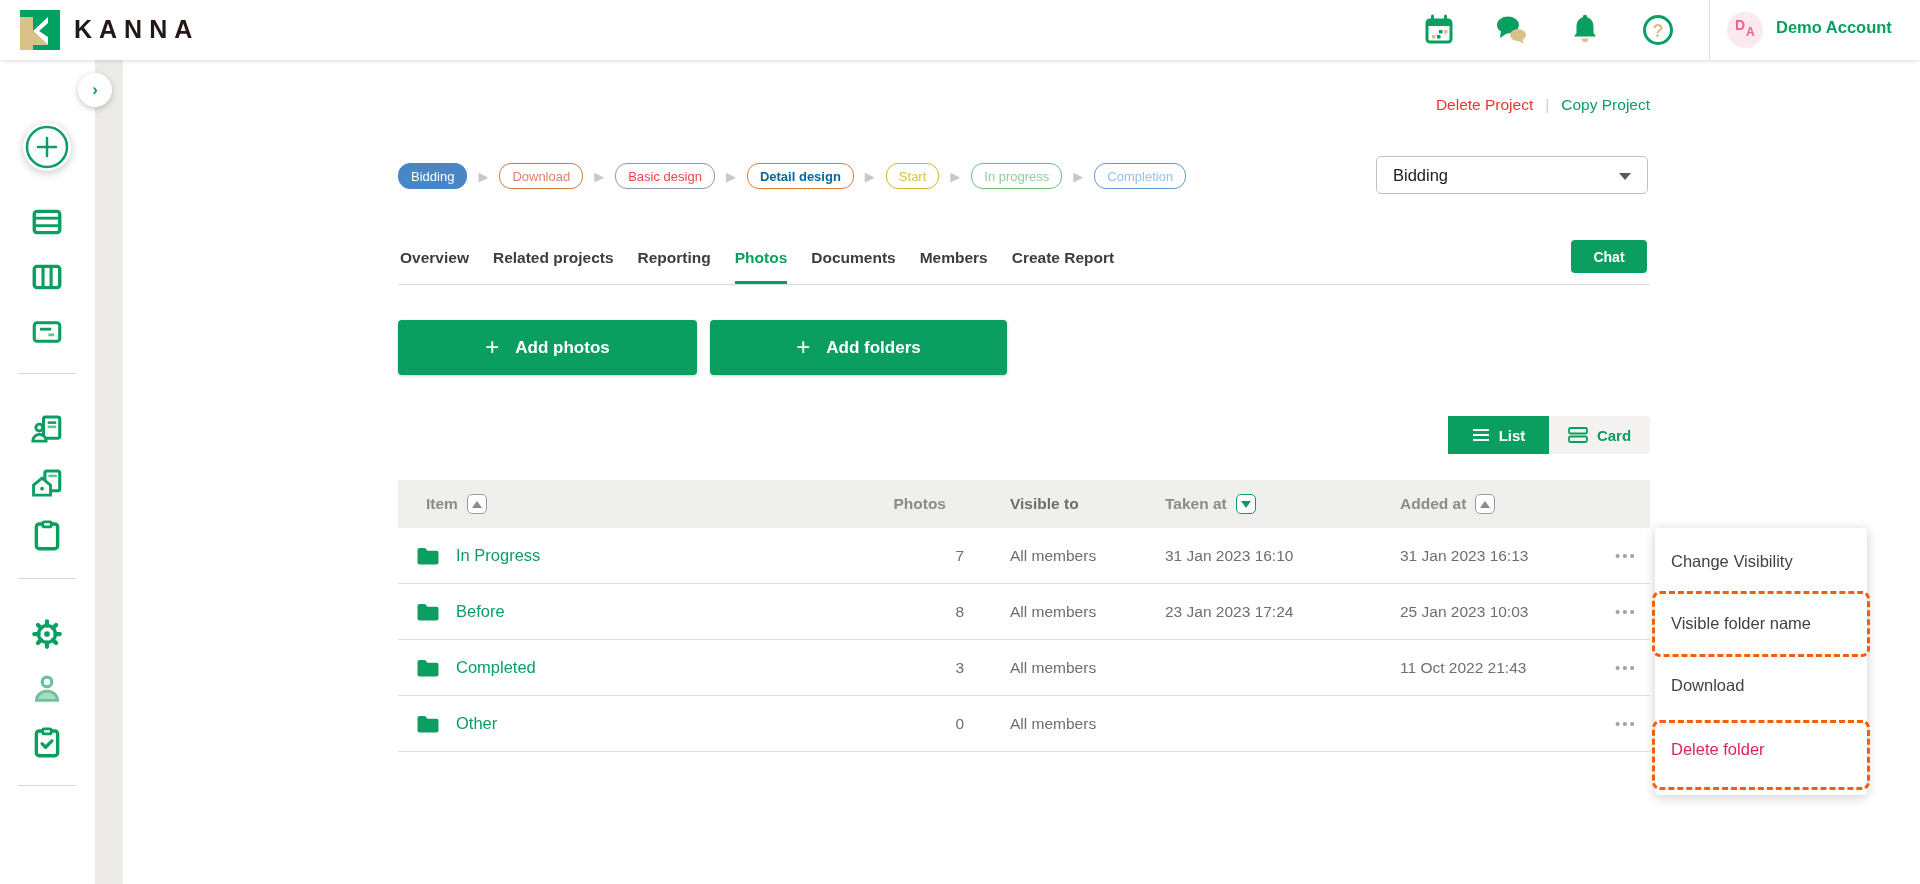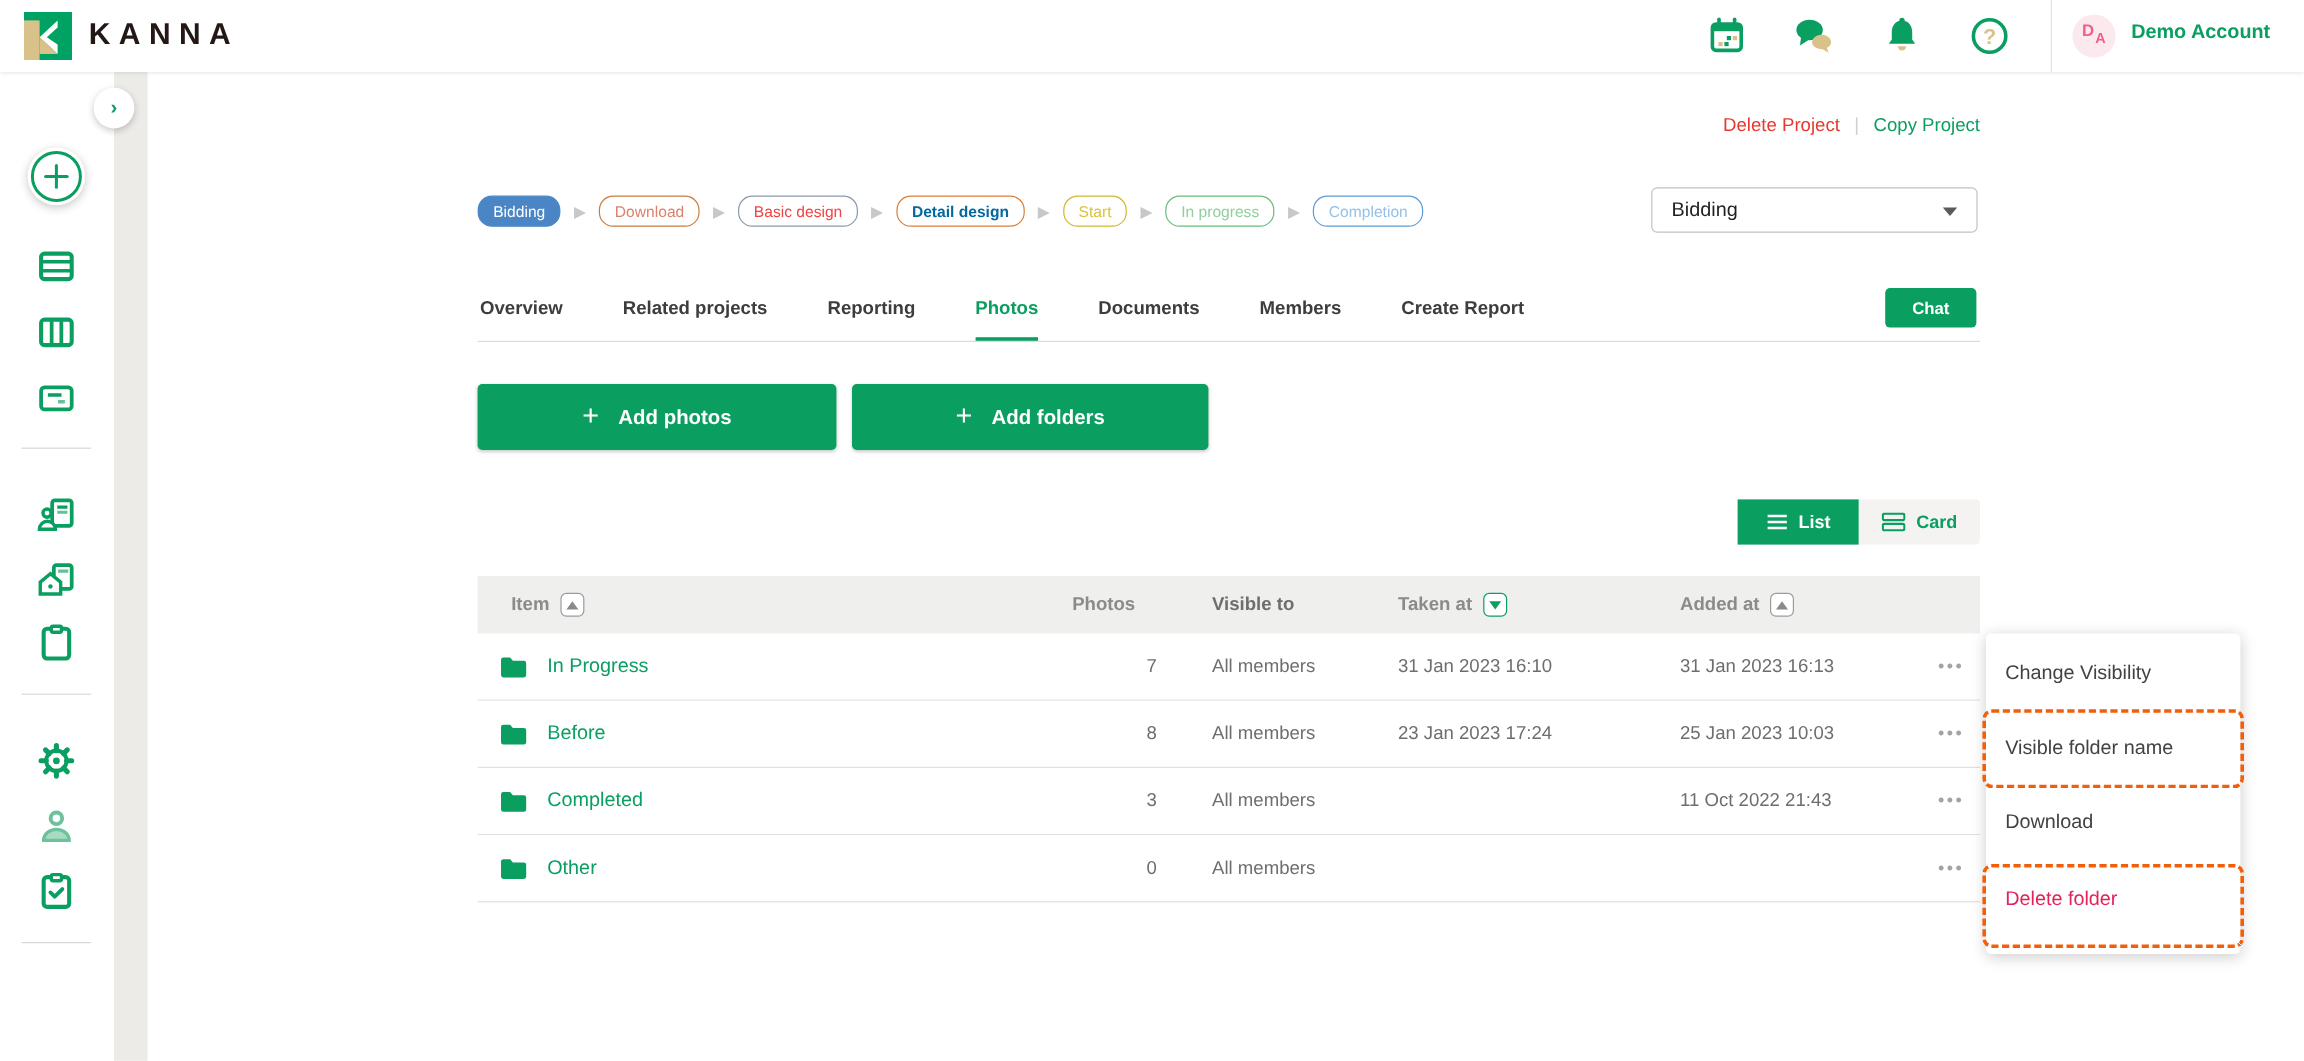--- a/index.html
+++ b/index.html
@@ -54,21 +54,21 @@
   .b6 { border:1.5px solid #5f9cd6; color:#95c0e8; }
   .pipe-arrow { color:#c8c8c8; font-size:13px; }
 
   .status-dd { position:absolute; right:2px; top:96px; width:272px; height:38px; border:1px solid #c2c2c2;
                border-radius:5px; background:#fff; display:flex; align-items:center; padding:0 16px;
                font-size:16.5px; color:#212121; cursor:pointer; }
   .dd-caret { position:absolute; right:16px; top:16px; width:0; height:0;
               border-left:6px solid transparent; border-right:6px solid transparent; border-top:7px solid #5a5a5a; }
 
   .tabs { position:absolute; left:0; top:178px; width:1252px; height:47px; border-bottom:1px solid #dcdcdc; }
-  .tabs-row { position:absolute; left:2px; top:11px; display:flex; gap:50px; }
+  .tabs-row { position:absolute; left:2px; top:11px; display:flex; gap:24px; }
   .tab { font-size:15.5px; font-weight:700; color:#3d3d3d; padding-bottom:14px; cursor:pointer; }
   .tab.active { color:#0a9e60; border-bottom:3px solid #0a9e60; }
   .chat-btn { position:absolute; right:3px; top:2px; width:76px; height:33px; background:#0a9e60; color:#fff;
               font-size:14px; font-weight:700; border:none; border-radius:4px; cursor:pointer; }
 
   .add-btn { position:absolute; top:260px; height:55px; background:#0a9e60; color:#fff; border:none;
              border-radius:4px; font-size:17px; font-weight:700; cursor:pointer;
              display:flex; align-items:center; justify-content:center; gap:16px;
              box-shadow:0 1px 3px rgba(0,0,0,.2); }
   .add-photos { left:0; width:299px; }

